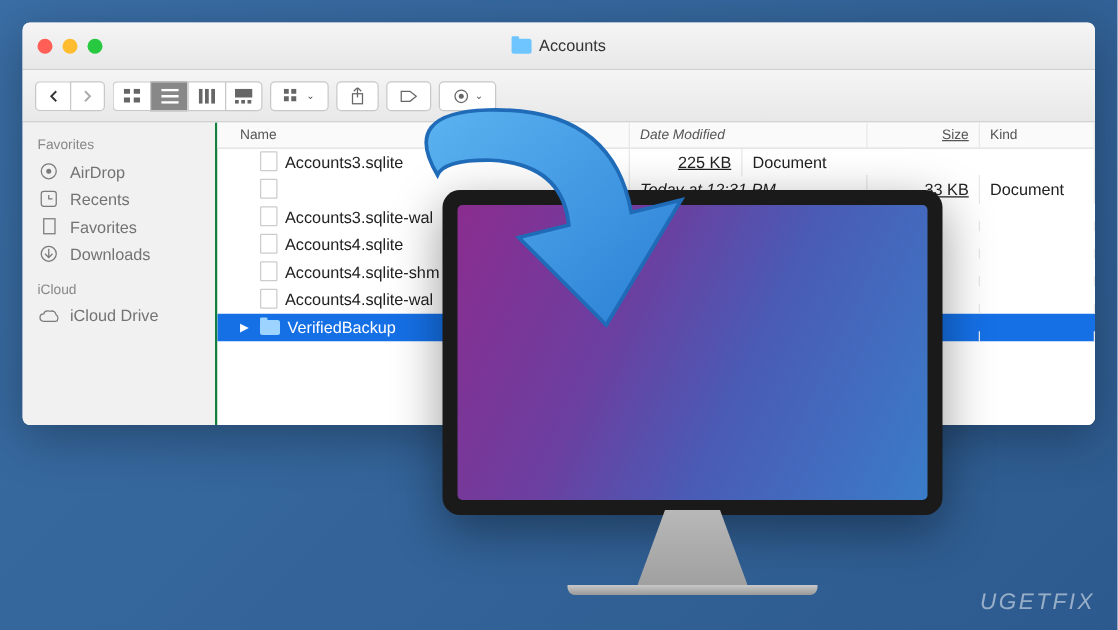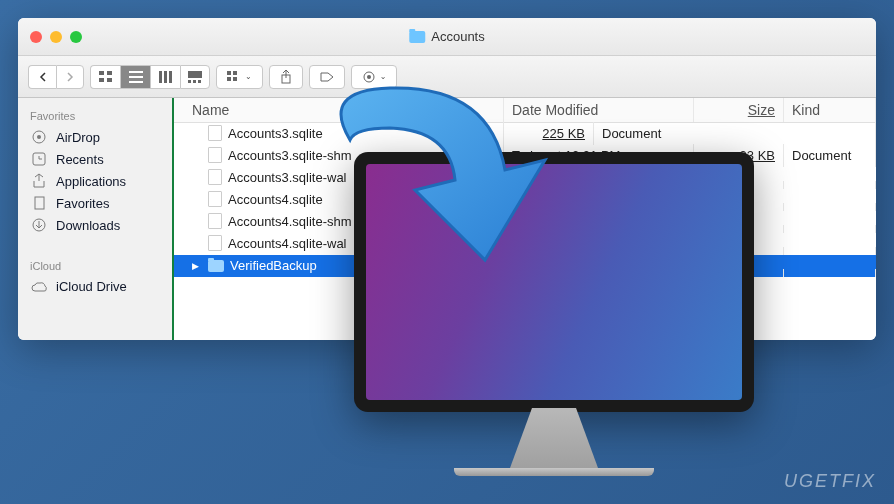--- a/index.html
+++ b/index.html
@@ -136,34 +136,34 @@
       color: #888;
       font-size: 11px;
       padding: 4px 12px;
       font-weight: 400;
     }
     .sidebar-item {
       display: flex;
       align-items: center;
       gap: 8px;
       padding: 3px 12px;
-      color: #0f172a;
+      color: #737373;
     }
     .sb-icon { width: 18px; display: flex; justify-content: center; color: #7a7a7a; }
     .file-list { flex: 1; display: flex; flex-direction: column; background: #fff; }
     .list-header {
       display: flex;
       background: #fafafa;
       border-bottom: 1px solid #e0e0e0;
-      font-size: 14px;
+      font-size: 11px;
       color: #555;
     }
     .col { padding: 4px 8px; border-right: 1px solid #e8e8e8; }
     .col-name { flex: 0 0 330px; padding-left: 18px; }
-    .col-date { flex: 0 0 190px; }
+    .col-date { flex: 0 0 190px; font-style: italic; }
     .col-size { flex: 0 0 90px; text-align: right; text-decoration: underline; }
     .col-kind { flex: 1; }
     .list-body { flex: 1; }
     .row {
       display: flex;
       align-items: flex-end;
       font-size: 13px;
       color: #222;
       height: 22px;
     }
@@ -352,43 +352,35 @@
             <svg width="16" height="16">
               <rect x="2" y="2" width="12" height="12" rx="2" stroke="#7a7a7a" fill="none"></rect>
               <path d="M8 5 L8 8 L11 8" stroke="#7a7a7a" fill="none"></path>
             </svg>
           </span>
         <span>Recents</span>
       </div>
       <div class="sidebar-item">
         <span class="sb-icon">
             <svg width="16" height="16">
-              <path d="M8 1 L8 8 M4 4 L8 1 L12 4 M3 8 L3 14 L13 14 L13 8" stroke="#7a7a7a" fill="none"></path>
-            </svg>
-          </span>
-        <span>Applications</span>
-      </div>
-      <div class="sidebar-item">
-        <span class="sb-icon">
-            <svg width="16" height="16">
               <rect x="4" y="2" width="9" height="12" stroke="#7a7a7a" fill="none"></rect>
             </svg>
           </span>
         <span>Favorites</span>
       </div>
       <div class="sidebar-item">
         <span class="sb-icon">
             <svg width="16" height="16">
               <circle cx="8" cy="8" r="6" stroke="#7a7a7a" fill="none"></circle>
               <path d="M8 4 L8 11 M5 8 L8 11 L11 8" stroke="#7a7a7a" fill="none"></path>
             </svg>
           </span>
         <span>Downloads</span>
       </div>
-      <div class="sidebar-header" style="margin-top:20px">iCloud</div>
+      <div class="sidebar-header" style="margin-top:8px">iCloud</div>
       <div class="sidebar-item">
         <span class="sb-icon">
             <svg width="16" height="12">
               <path d="M4 10 Q1 10 1 7 Q1 4 4 4 Q5 1 9 2 Q13 1 14 5 Q16 6 15 9 Q15 10 13 10 Z" stroke="#7a7a7a" fill="none"></path>
             </svg>
           </span>
         <span>iCloud Drive</span>
       </div>
     </div>
 
@@ -406,21 +398,20 @@
               <span class="file-icon"></span>
               <span>Accounts3.sqlite</span>
             </div>
             <div class="col col-size">225 KB</div>
             <div class="col col-kind">Document</div>
           </div>
           <div class="row">
             <div class="col col-name">
               <span class="disclosure"></span>
               <span class="file-icon"></span>
-              <span>Accounts3.sqlite-shm</span>
             </div>
             <div class="col col-date">Today at 12:31 PM</div>
             <div class="col col-size">33 KB</div>
             <div class="col col-kind">Document</div>
           </div>
           <div class="row">
             <div class="col col-name">
               <span class="disclosure"></span>
               <span class="file-icon"></span>
               <span>Accounts3.sqlite-wal</span>

